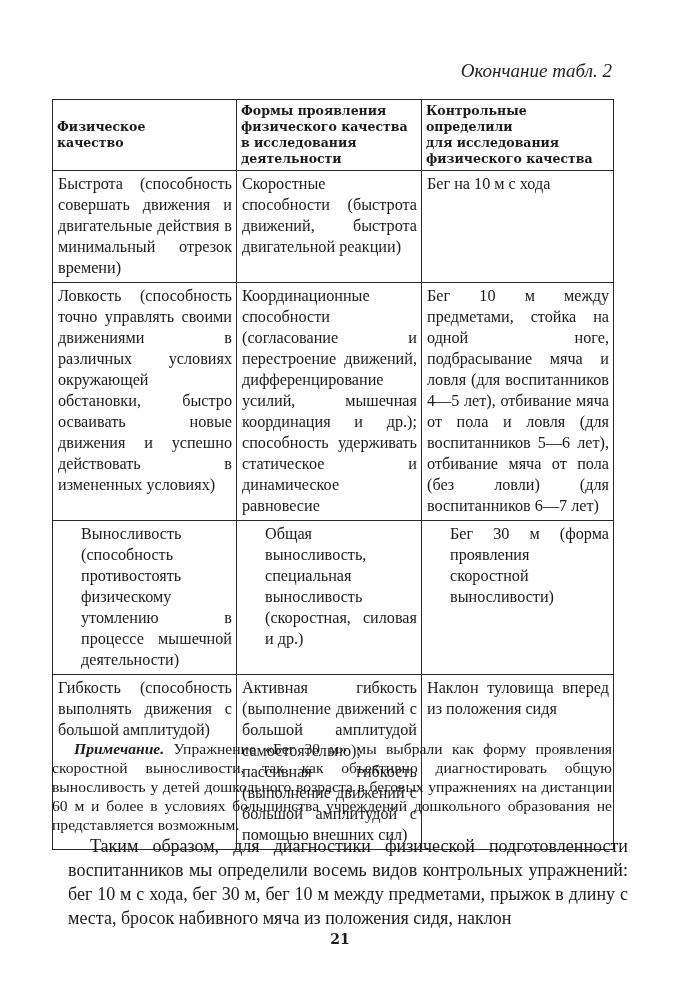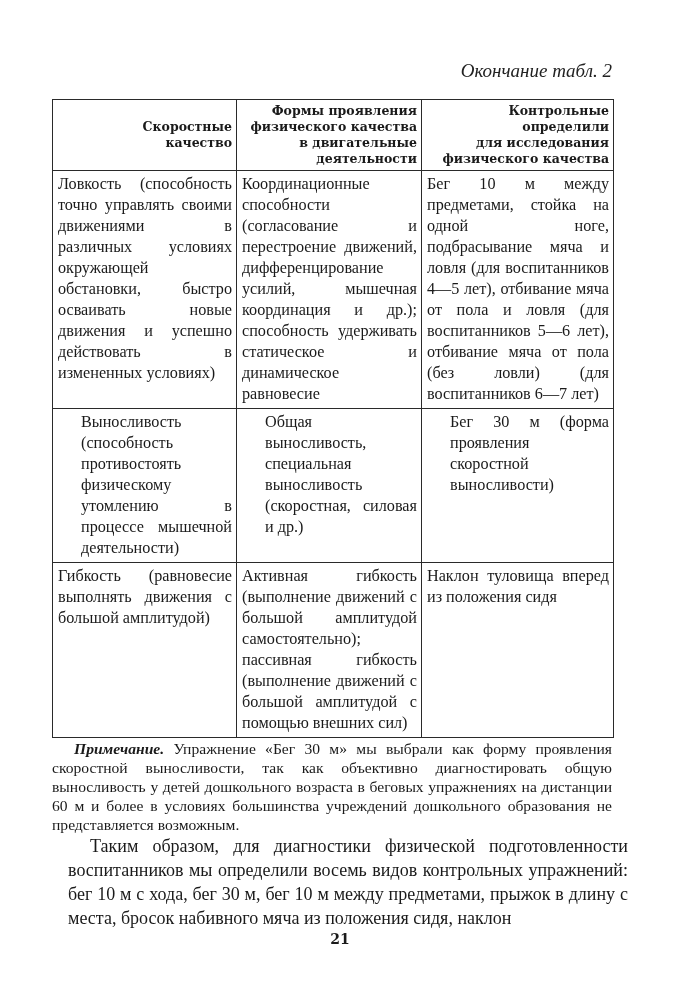--- a/index.html
+++ b/index.html
@@ -40,21 +40,21 @@
       font-size: 16.2px;
       line-height: 21px;
       text-align: justify;
       hyphens: manual;
     }
     table.data-table th {
       font-family: "DejaVu Serif", serif;
       font-weight: bold;
       font-size: 12.5px;
       line-height: 16px;
-      text-align: right;
+      text-align: left;
       vertical-align: middle;
       height: 66px;
       padding: 2px 4px;
     }
     col.c1 { width: 184px; }
     col.c2 { width: 185px; }
     col.c3 { width: 192px; }
     tr.r1 td { height: 88px; }
     tr.r2 td { height: 206px; }
     tr.r3 td { height: 92px; padding-left: 28px; }
@@ -101,50 +101,55 @@
 
 <table class="data-table">
   <colgroup>
       <col class="c1">
       <col class="c2">
       <col class="c3">
     </colgroup>
   <thead>
     <tr>
       <th>
-        <span class="line">Скоростные</span>
+        <span class="line">Физическое</span>
         <span class="line">качество</span>
       </th>
       <th>
         <span class="line">Формы проявления</span>
         <span class="line">физического качества</span>
-        <span class="line">в двигательные</span>
+        <span class="line">в исследования</span>
         <span class="line">деятельности</span>
       </th>
       <th>
         <span class="line">Контрольные</span>
         <span class="line">определили</span>
         <span class="line">для исследования</span>
         <span class="line">физического качества</span>
       </th>
     </tr>
   </thead>
   <tbody>
+    <tr class="r1">
+      <td>Быстрота (способность совершать движения и двигательные действия в минимальный отрезок времени)</td>
+      <td>Скоростные способности (быстрота движений, быстрота двигательной реакции)</td>
+      <td>Бег на 10 м с хода</td>
+    </tr>
     <tr class="r2">
       <td>Ловкость (способность точно управлять своими движениями в различных условиях окружающей обстановки, быстро осваивать новые движения и успешно действовать в измененных условиях)</td>
       <td>Координационные способности (согласование и перестроение движений, дифференцирование усилий, мышечная координация и др.); способность удерживать статическое и динамическое равновесие</td>
       <td>Бег 10 м между предметами, стойка на одной ноге, подбрасывание мяча и ловля (для воспитанников 4—5 лет), отбивание мяча от пола и ловля (для воспитанников 5—6 лет), отбивание мяча от пола (без ловли) (для воспитанников 6—7 лет)</td>
     </tr>
     <tr class="r3">
       <td>Выносливость (способность противостоять физическому утомлению в процессе мышечной деятельности)</td>
       <td>Общая выносливость, специальная выносливость (скоростная, силовая и др.)</td>
       <td>Бег 30 м (форма проявления скоростной выносливости)</td>
     </tr>
     <tr class="r4">
-      <td>Гибкость (равновесие выполнять движения с большой амплитудой)</td>
+      <td>Гибкость (способность выполнять движения с большой амплитудой)</td>
       <td>Активная гибкость (выполнение движений с большой амплитудой самостоятельно); пассивная гибкость (выполнение движений с большой амплитудой с помощью внешних сил)</td>
       <td>Наклон туловища вперед из положения сидя</td>
     </tr>
   </tbody>
 </table>
 
 <div class="note"><span class="indent"></span><span class="note-label">Примечание.</span><span> Упражнение «Бег 30 м» мы выбрали как форму проявления скоростной выносливости, так как объективно диагностировать общую выносливость у детей дошкольного возраста в беговых упражнениях на дистанции 60 м и более в условиях большинства учреждений дошкольного образования не представляется возможным.</span></div>
 
 <div class="body-para"><span class="indent"></span><span>Таким образом, для диагностики физической подготовленности воспитанников мы определили восемь видов контрольных упражнений: бег 10 м с хода, бег 30 м, бег 10 м между предметами, прыжок в длину с места, бросок набивного мяча из положения сидя, наклон</span></div>
 

